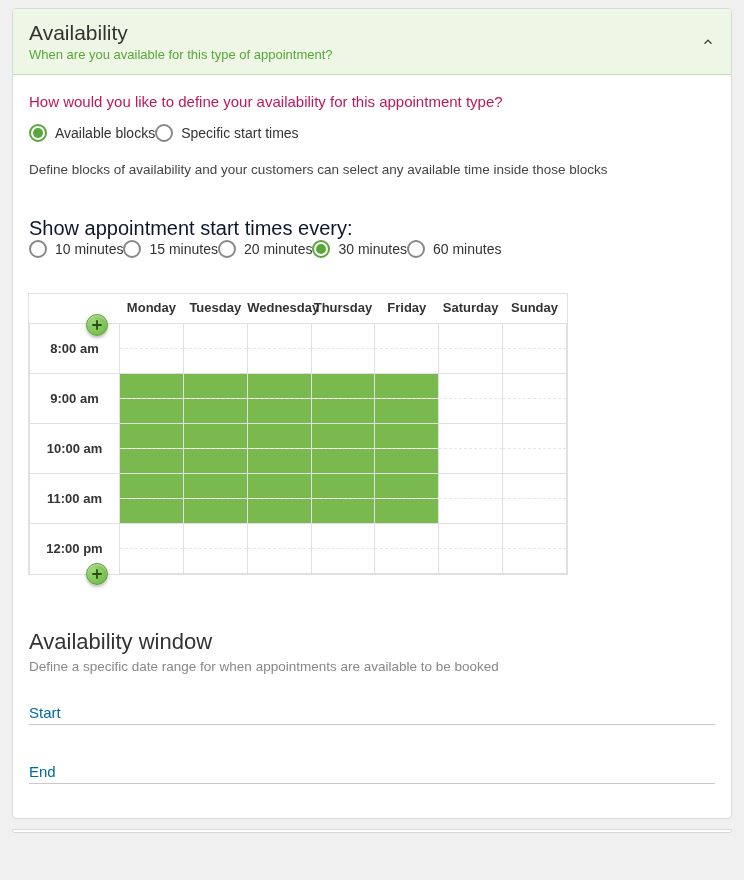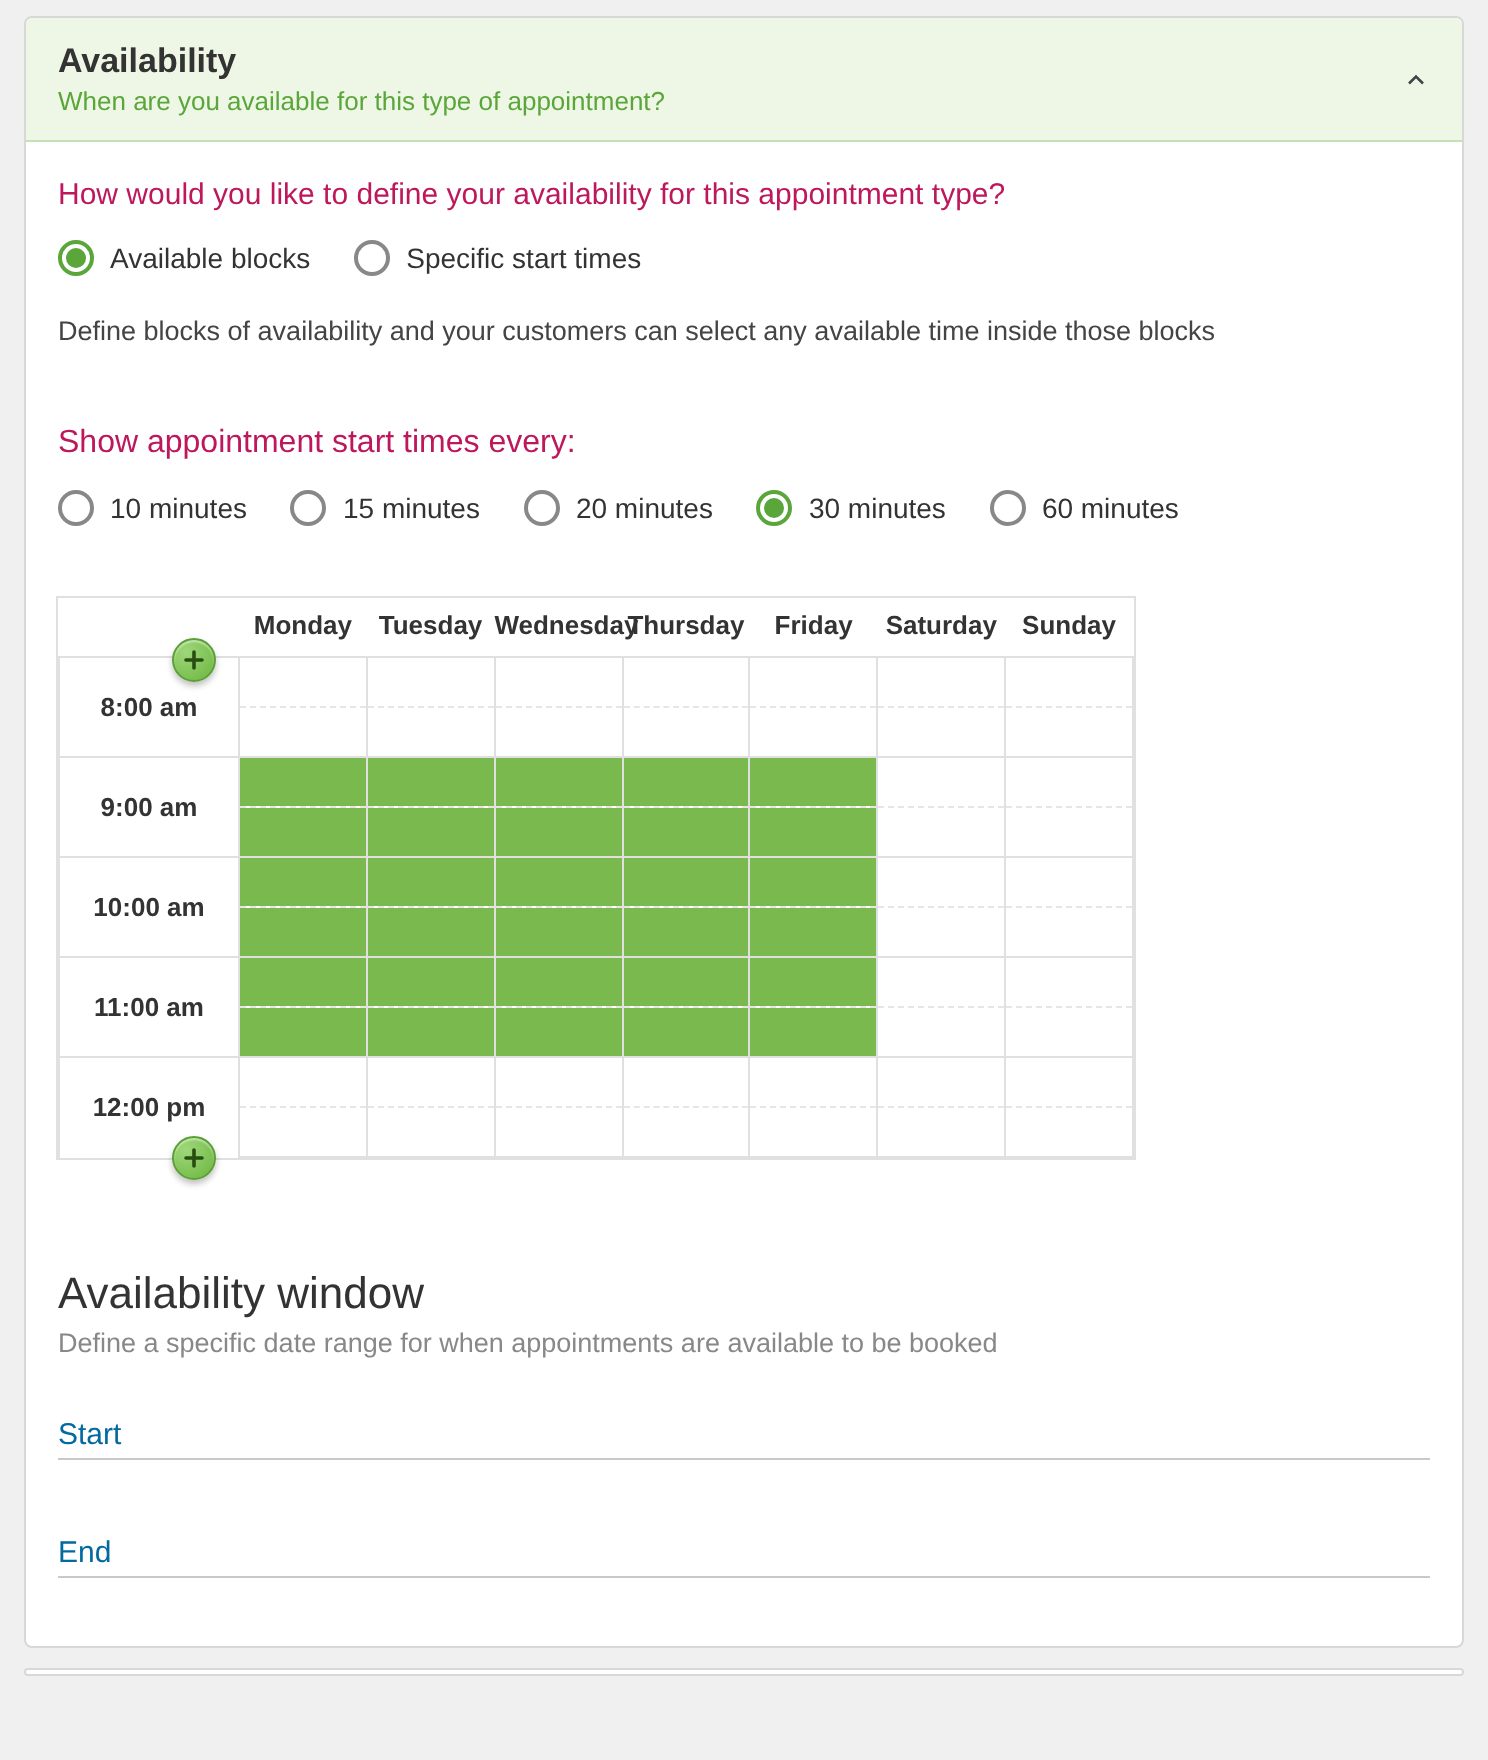--- a/index.html
+++ b/index.html
@@ -25,23 +25,23 @@
   .card-header {
     background: #eef7e5;
     border-bottom: 1px solid #c5e0b4;
     padding: 12px 16px;
     display: flex;
     align-items: center;
     justify-content: space-between;
     cursor: pointer;
   }
   .card-header .title {
-    font-size: 17px;
-    color: #333;
-    font-weight: 700;
+    font-size: 21px;
+    color: #333;
+    font-weight: 400;
     margin-bottom: 2px;
   }
   .card-header .subtitle {
     font-size: 13px;
     color: #5aa63a;
   }
   .chevron {
     width: 14px;
     height: 14px;
     display: inline-block;
@@ -50,21 +50,20 @@
   .card-body {
     padding: 18px 16px 30px 16px;
   }
   .question {
     font-size: 15px;
     color: #be185d;
     margin-bottom: 14px;
   }
   .radio-row {
     display: flex;
-    gap: 22px;
     align-items: center;
     margin-bottom: 20px;
   }
   .radio-opt {
     display: flex;
     align-items: center;
     gap: 8px;
     cursor: pointer;
     font-size: 14px;
     color: #333;
@@ -89,23 +88,22 @@
     border-radius: 50%;
     top: 2px;
     left: 2px;
   }
   .hint {
     font-size: 13.5px;
     color: #444;
     margin-bottom: 40px;
   }
   .sub-question {
-    font-size: 16px;
-    color: #be185d;
-    margin-bottom: 14px;
+    font-size: 20px;
+    color: #0f172a;
     margin-top: 10px;
   }
   .radio-row.tight { margin-bottom: 36px; }
 
   
   .calendar-wrap {
     position: relative;
     width: 573px;
     margin: 0 auto 0 0;
     

